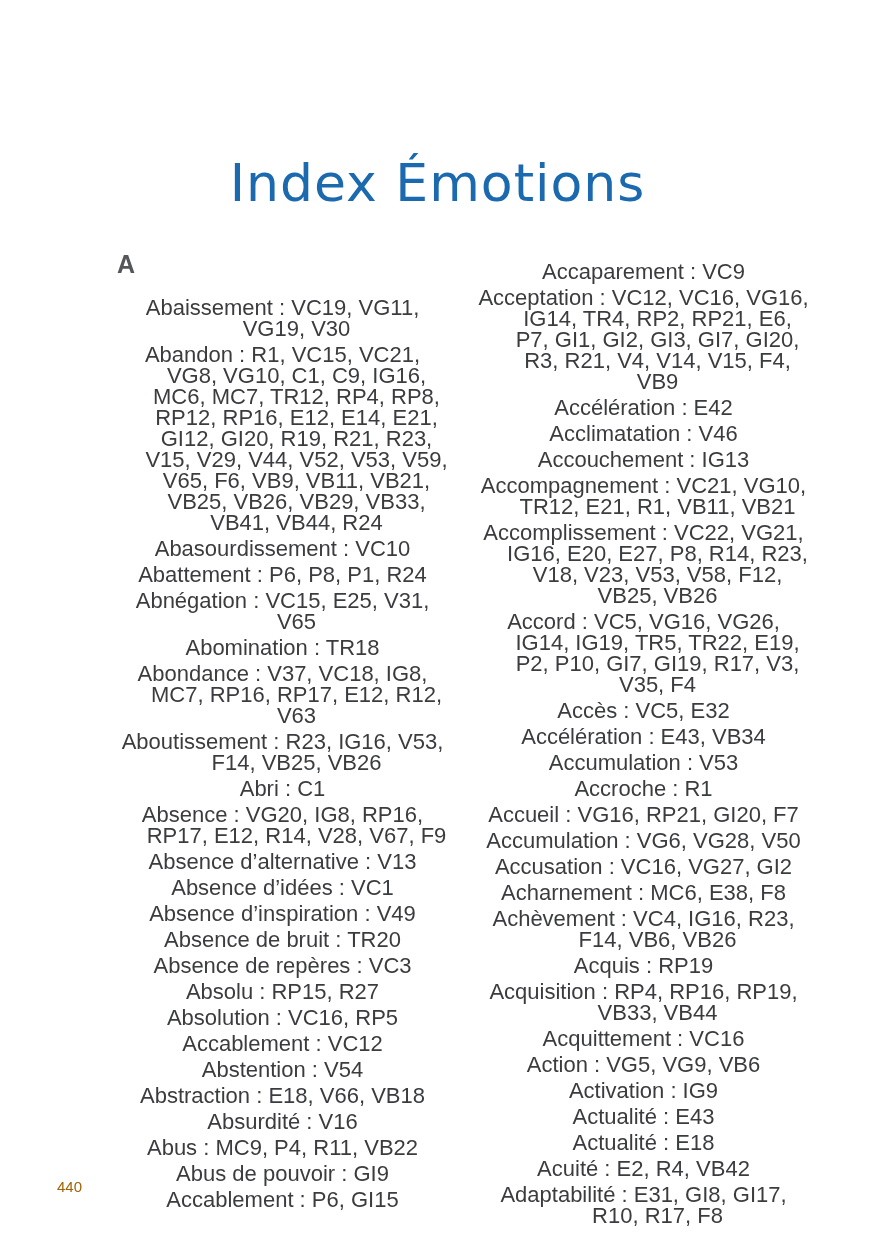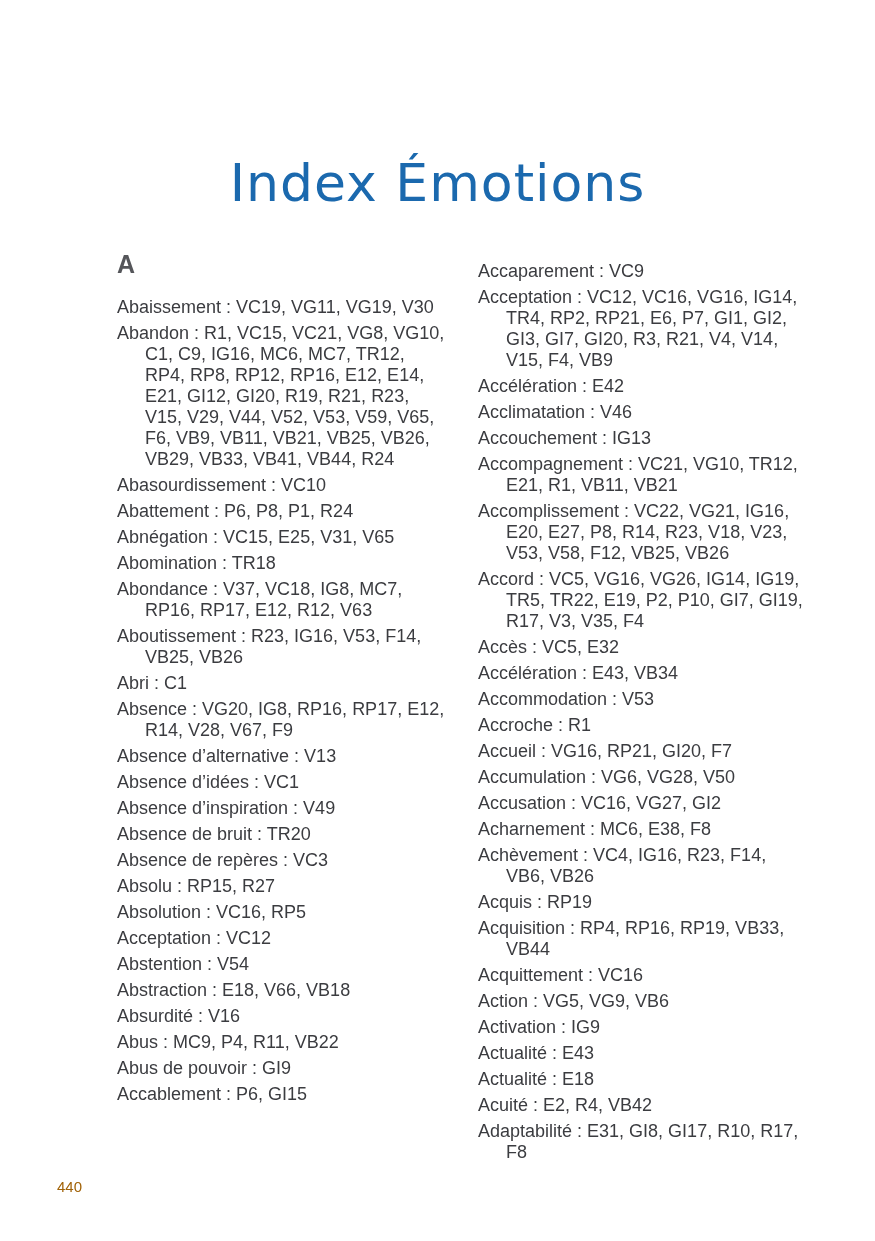--- a/index.html
+++ b/index.html
@@ -47,23 +47,24 @@
     font-size: 25px;
     font-weight: 700;
     color: #55565a;
     line-height: 1;
     margin: 0 0 20px 0;
   }
   .entry {
     margin: 0 3px 5px 0;
     padding-left: 28px;
     text-indent: -28px;
-    font-size: 18px;
+    font-size: 22px;
     line-height: 21px;
     color: #3b3c40;
+    text-align: center;
   }
   .page-number {
     position: absolute;
     left: 57px;
     top: 1178px;
     font-size: 15px;
     color: #a16207;
   }
 </style>
 </head>
@@ -85,42 +86,42 @@
         <p class="entry">Aboutissement : R23, IG16, V53, F14, VB25, VB26</p>
         <p class="entry">Abri : C1</p>
         <p class="entry">Absence : VG20, IG8, RP16, RP17, E12, R14, V28, V67, F9</p>
         <p class="entry">Absence d’alternative : V13</p>
         <p class="entry">Absence d’idées : VC1</p>
         <p class="entry">Absence d’inspiration : V49</p>
         <p class="entry">Absence de bruit : TR20</p>
         <p class="entry">Absence de repères : VC3</p>
         <p class="entry">Absolu : RP15, R27</p>
         <p class="entry">Absolution : VC16, RP5</p>
-        <p class="entry">Acceptation : VC12</p>
+        <p class="entry">Accablement : VC12</p>
         <p class="entry">Abstention : V54</p>
         <p class="entry">Abstraction : E18, V66, VB18</p>
         <p class="entry">Absurdité : V16</p>
         <p class="entry">Abus : MC9, P4, R11, VB22</p>
         <p class="entry">Abus de pouvoir : GI9</p>
         <p class="entry">Accablement : P6, GI15</p>
       </div>
   </div>
   <div class="index-column right">
     <div class="entries">
         <p class="entry">Accaparement : VC9</p>
         <p class="entry">Acceptation : VC12, VC16, VG16, IG14, TR4, RP2, RP21, E6, P7, GI1, GI2, GI3, GI7, GI20, R3, R21, V4, V14, V15, F4, VB9</p>
         <p class="entry">Accélération : E42</p>
         <p class="entry">Acclimatation : V46</p>
         <p class="entry">Accouchement : IG13</p>
         <p class="entry">Accompagnement : VC21, VG10, TR12, E21, R1, VB11, VB21</p>
         <p class="entry">Accomplissement : VC22, VG21, IG16, E20, E27, P8, R14, R23, V18, V23, V53, V58, F12, VB25, VB26</p>
         <p class="entry">Accord : VC5, VG16, VG26, IG14, IG19, TR5, TR22, E19, P2, P10, GI7, GI19, R17, V3, V35, F4</p>
         <p class="entry">Accès : VC5, E32</p>
         <p class="entry">Accélération : E43, VB34</p>
-        <p class="entry">Accommodation : V53</p>
+        <p class="entry">Accumulation : V53</p>
         <p class="entry">Accroche : R1</p>
         <p class="entry">Accueil : VG16, RP21, GI20, F7</p>
         <p class="entry">Accumulation : VG6, VG28, V50</p>
         <p class="entry">Accusation : VC16, VG27, GI2</p>
         <p class="entry">Acharnement : MC6, E38, F8</p>
         <p class="entry">Achèvement : VC4, IG16, R23, F14, VB6, VB26</p>
         <p class="entry">Acquis : RP19</p>
         <p class="entry">Acquisition : RP4, RP16, RP19, VB33, VB44</p>
         <p class="entry">Acquittement : VC16</p>
         <p class="entry">Action : VG5, VG9, VB6</p>

